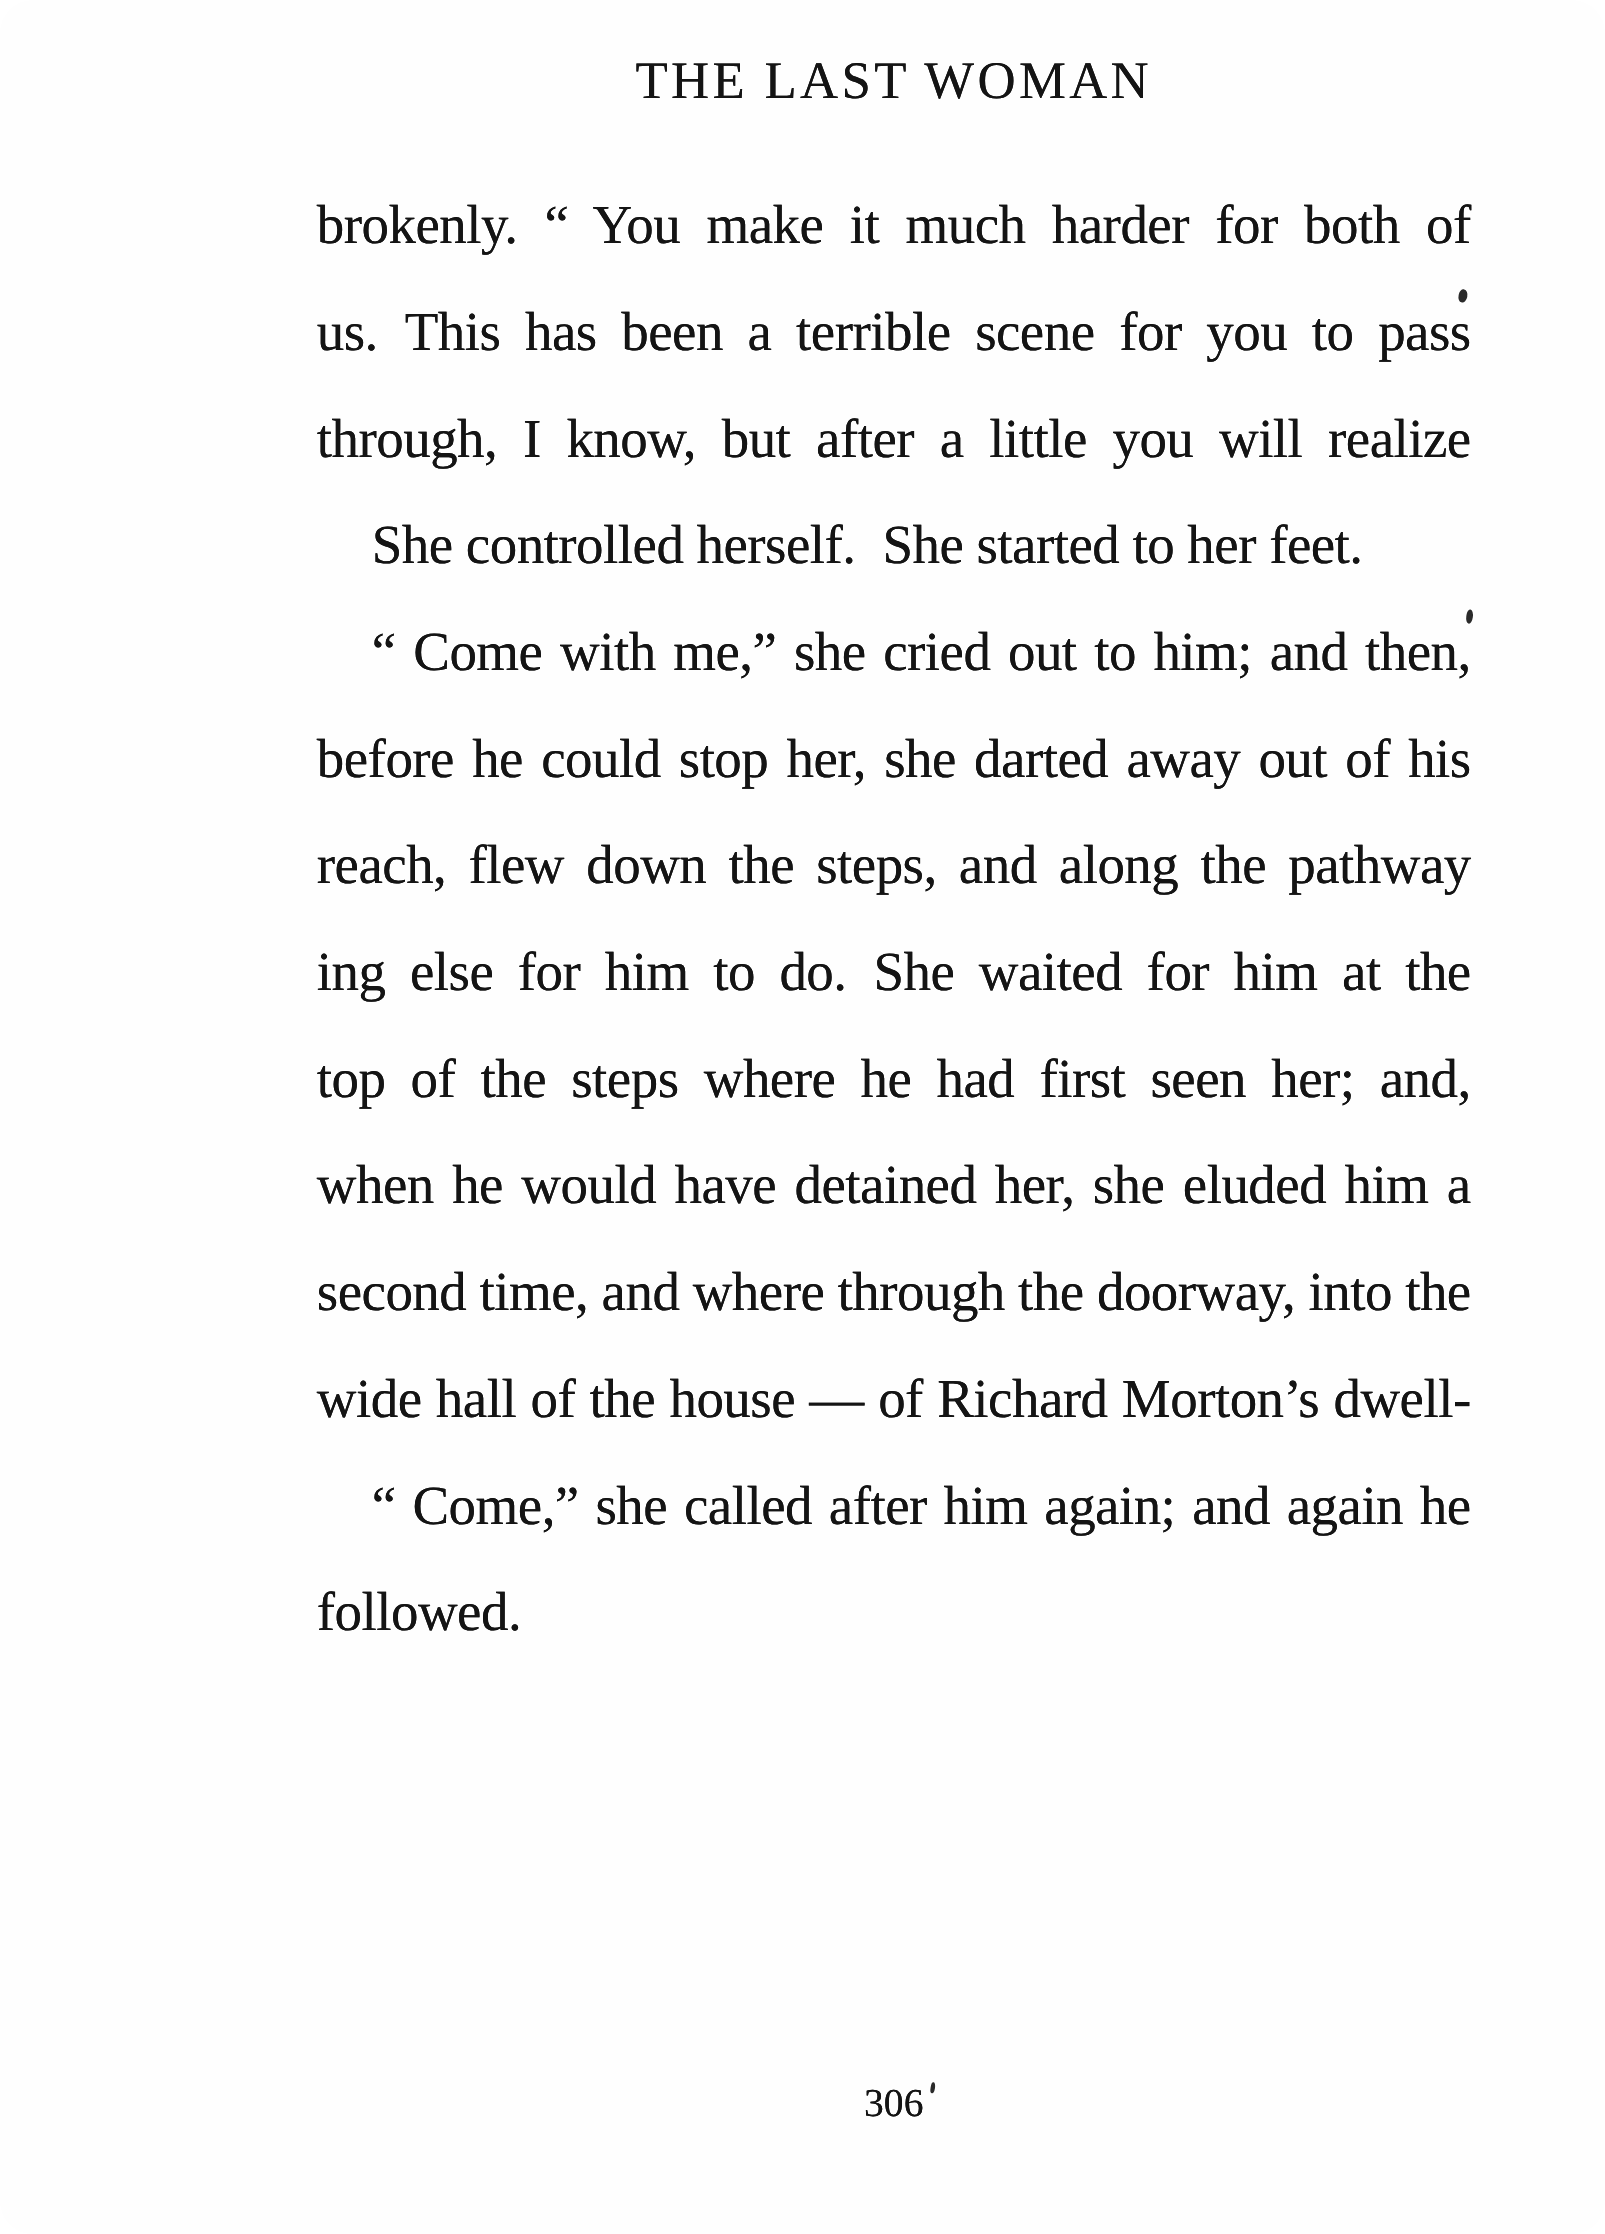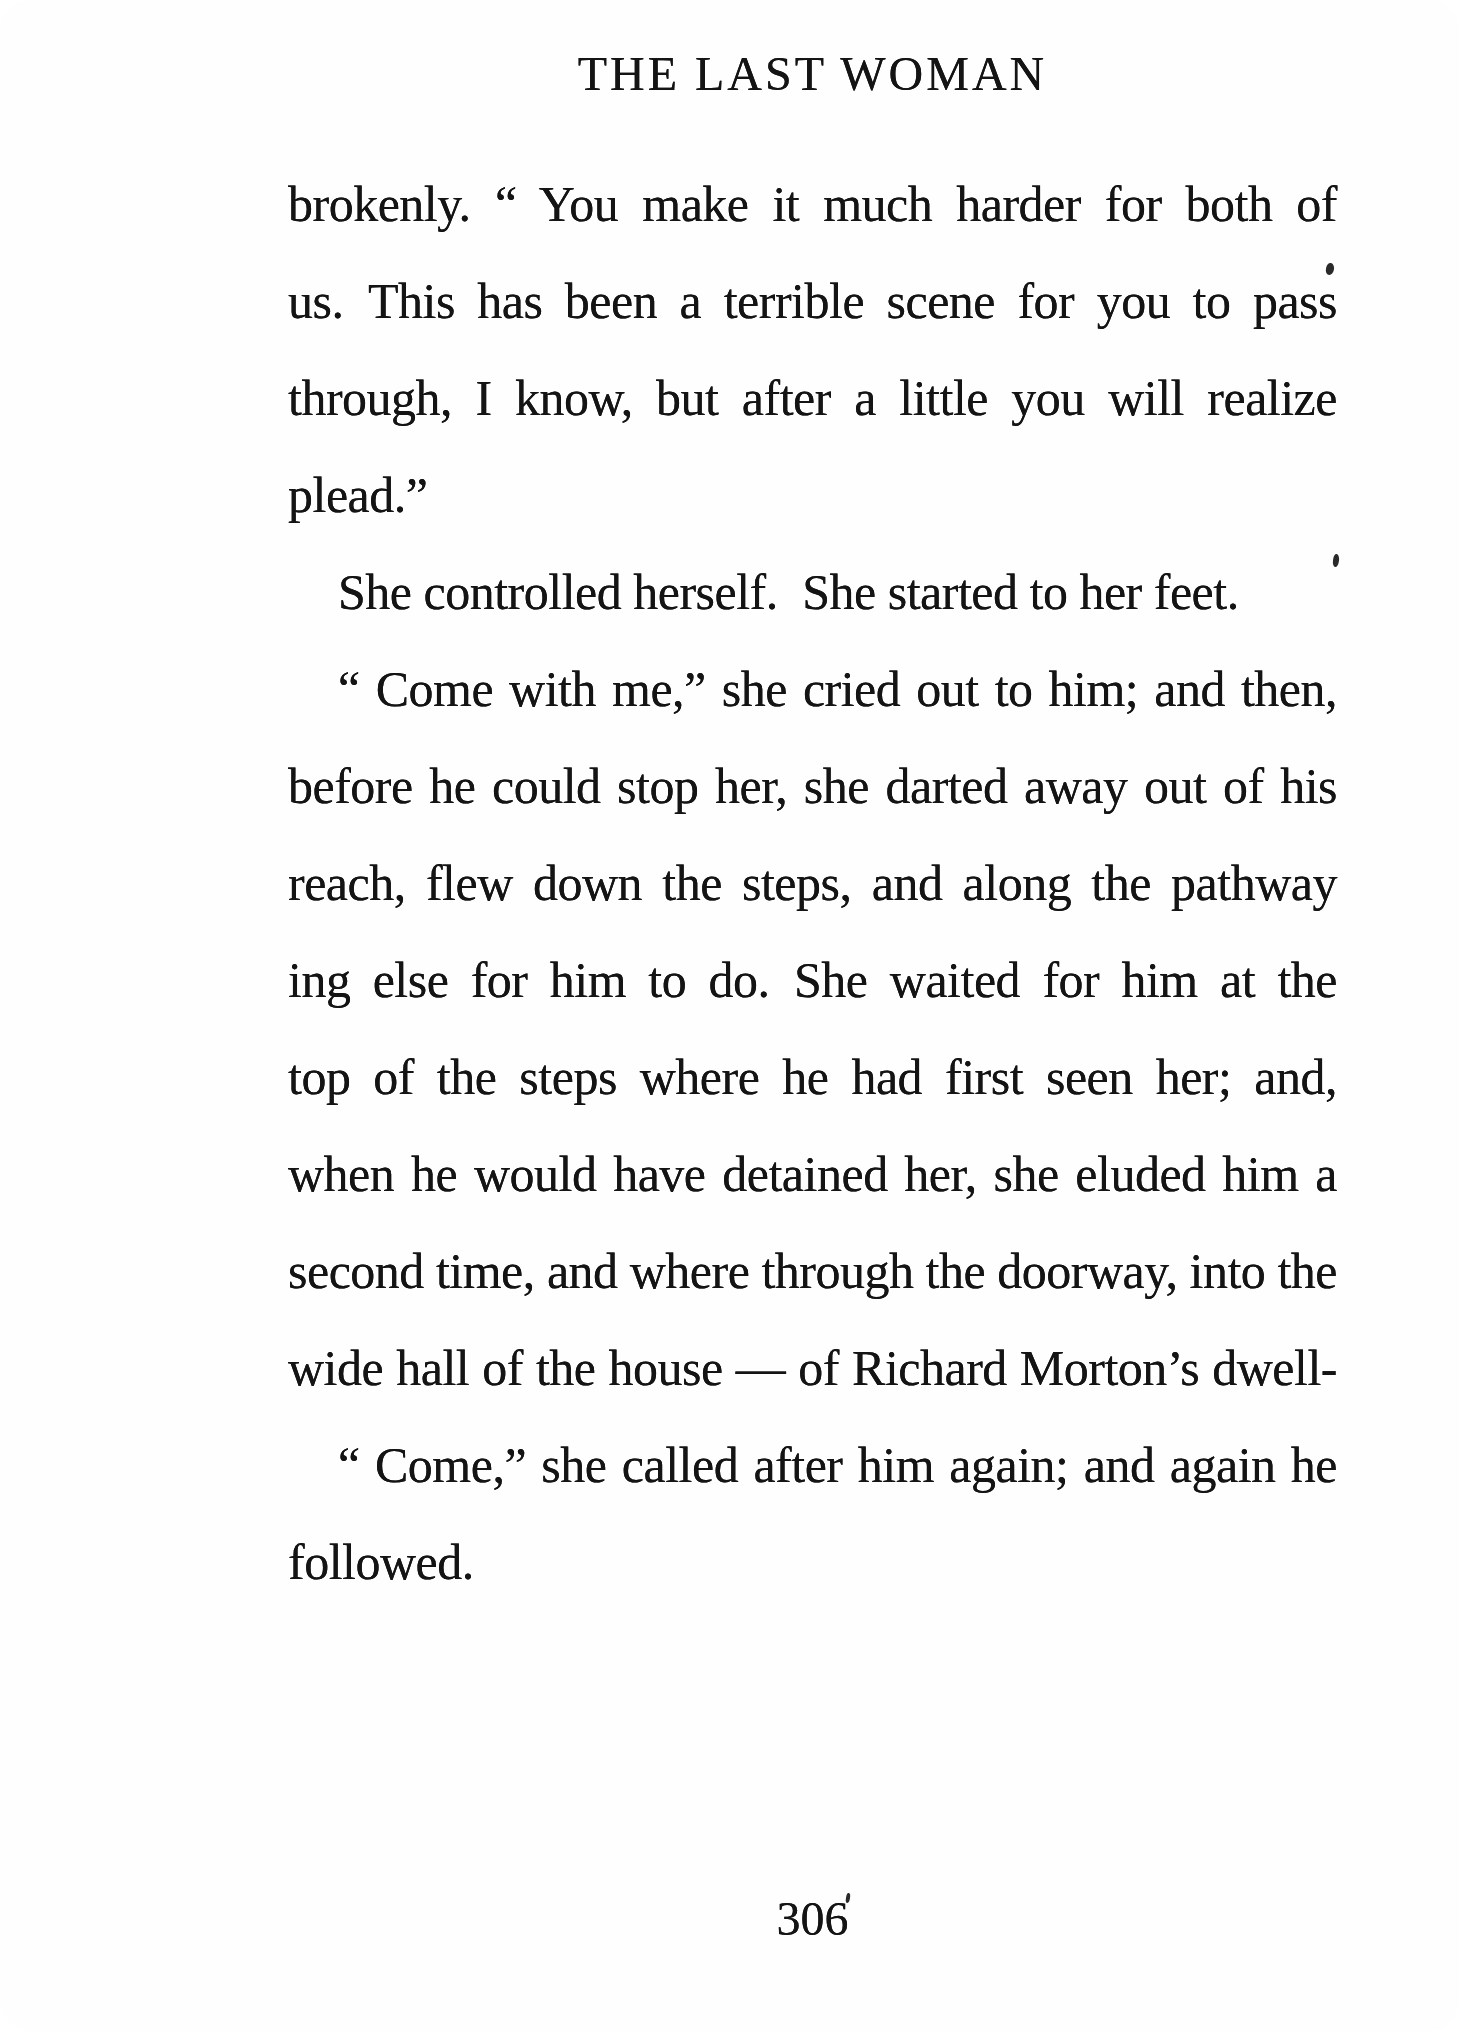--- a/index.html
+++ b/index.html
@@ -40,21 +40,21 @@
   }
   .line.just {
     text-align: justify;
     text-align-last: justify;
   }
   .line.indent { text-indent: 50px; }
   .page-number {
     position: absolute;
     top: 1891px; left: 288px; width: 1049px;
     text-align: center;
-    font-size: 48px;
+    font-size: 36px;
     text-shadow: 0 0 0.6px currentColor;
   }
   .scan-mark {
     position: absolute;
     background: #2a2a2a;
     border-radius: 45% 55% 50% 50%;
   }
   .scan-mark.m1 { left: 1326px; top: 263px; width: 8px; height: 12px; transform: rotate(12deg); }
   .scan-mark.m2 { left: 1333px; top: 554px; width: 6px; height: 13px; transform: rotate(8deg); }
   .scan-mark.m3 { left: 846px;  top: 1893px; width: 4px; height: 10px; transform: rotate(10deg); }
@@ -63,21 +63,20 @@
 <body>
 
 <div class="page">
 
   <div class="running-title">THE LAST WOMAN</div>
 
   <div class="text-block">
       <div class="line just">brokenly. “ You make it much harder for both of</div>
       <div class="line just">us. This has been a terrible scene for you to pass</div>
       <div class="line just">through, I know, but after a little you will realize</div>
-      <div class="line">plead.”</div>
       <div class="line indent">She controlled herself. She started to her feet.</div>
       <div class="line just indent">“ Come with me,” she cried out to him; and then,</div>
       <div class="line just">before he could stop her, she darted away out of his</div>
       <div class="line just">reach, flew down the steps, and along the pathway</div>
       <div class="line just">ing else for him to do. She waited for him at the</div>
       <div class="line just">top of the steps where he had first seen her; and,</div>
       <div class="line just">when he would have detained her, she eluded him a</div>
       <div class="line just">second time, and where through the doorway, into the</div>
       <div class="line just">wide hall of the house — of Richard Morton’s dwell-</div>
       <div class="line just indent">“ Come,” she called after him again; and again he</div>

